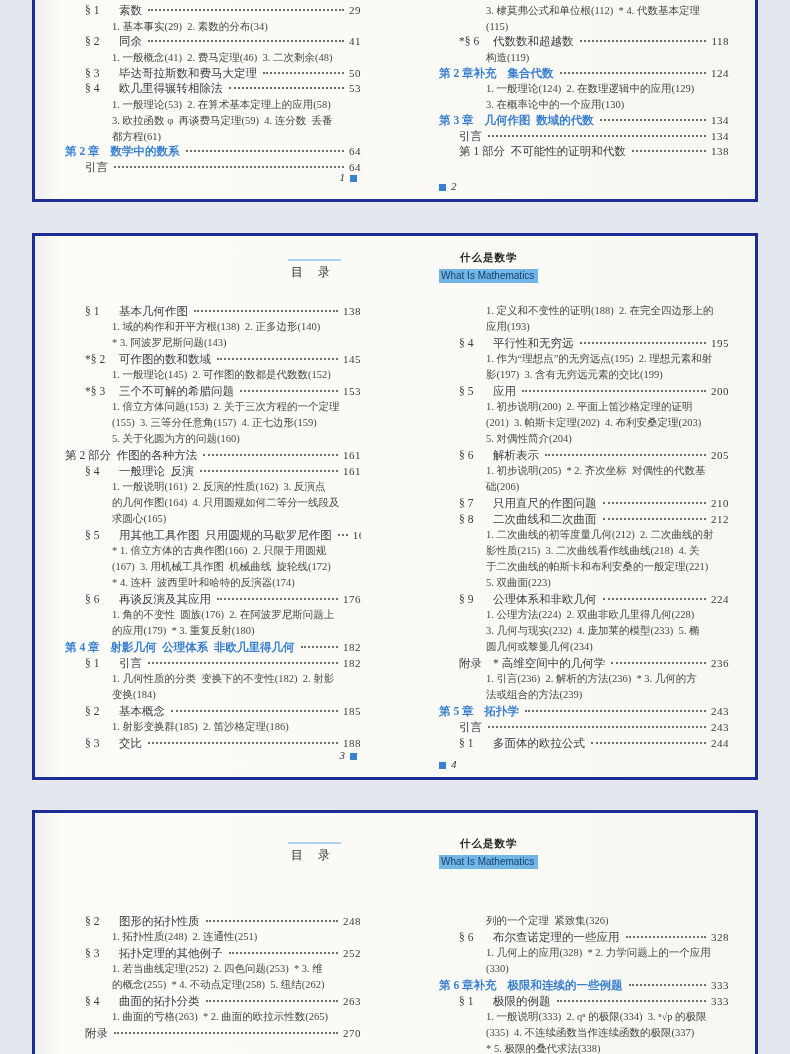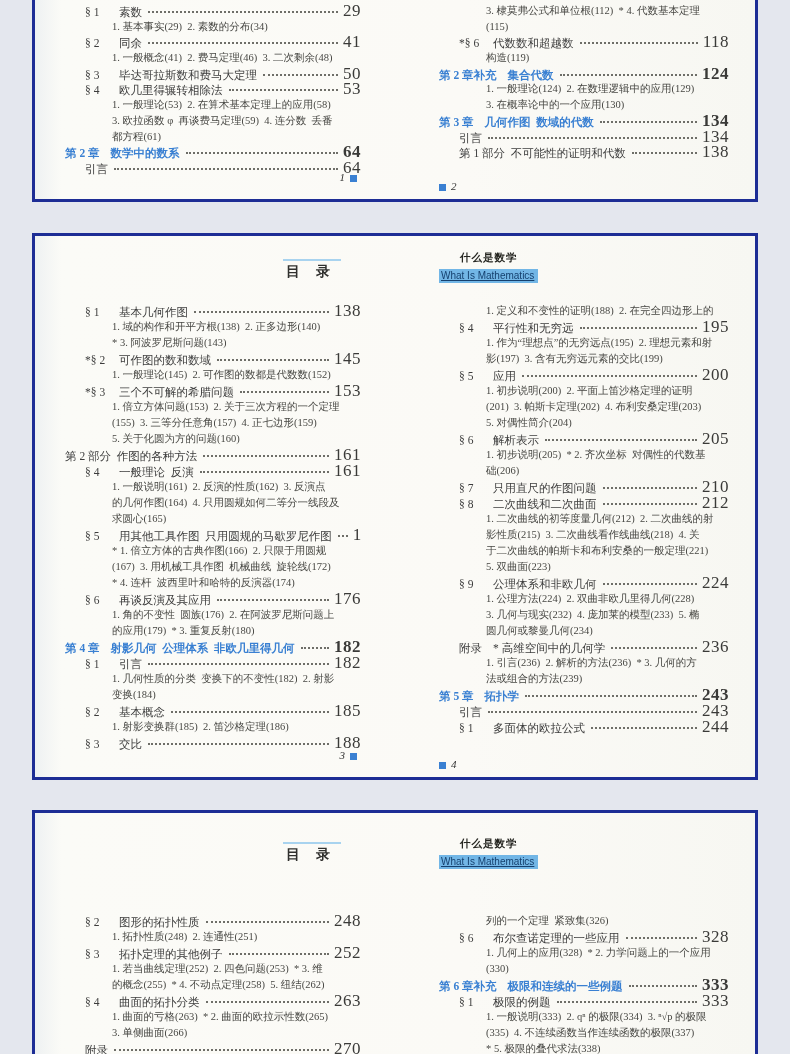--- a/index.html
+++ b/index.html
@@ -23,47 +23,47 @@
   .col-right{padding:0 26px 0 44px;}
 
   .hdr{position:relative;}
   .card1 .hdr{height:2px;}
   .card2 .hdr{height:67px;}
   .card3 .hdr{height:73px;}
 
   .toc-head{position:absolute;top:26px;right:28px;display:inline-block;}
   .card3 .toc-head{top:32px;}
   .toc-head .toc-overline{position:absolute;top:-3px;left:-3px;right:-8px;height:2px;background:#a8d3ef;}
-  .toc-head .toc-title{font-weight:bold;font-size:14px;letter-spacing:3px;color:#30302e;white-space:pre;}
+  .toc-head .toc-title{font-weight:normal;font-size:12px;letter-spacing:3px;color:#30302e;white-space:pre;}
 
   .book-head{position:absolute;top:15px;left:0;}
   .card3 .book-head{top:24px;}
   .book-head .cn{display:block;font-size:10.5px;font-weight:bold;color:#252520;letter-spacing:1px;white-space:pre;text-align:center;}
   .book-head .en{display:inline-block;margin-top:2px;background:var(--hl,#72b6e6);color:#15406e;
-    font-size:10px;line-height:13px;padding:0 4px 1px 2px;font-family:"Liberation Sans","DejaVu Sans",sans-serif;text-decoration:underline;}
+    font-size:10px;line-height:13px;padding:0 4px 1px 2px;font-family:"Liberation Sans","DejaVu Sans",sans-serif;}
 
   .lines{margin-top:2px;}
   .card2 .lines{margin-top:0;}
   .card3 .lines{margin-top:27px;}
   .card3 .col-right .lines{margin-top:27px;}
 
   .line{display:flex;align-items:baseline;white-space:pre;height:16px;line-height:16px;
     font-size:11.5px;color:#3c3c3c;overflow:hidden;}
   .card1 .line{height:15.7px;line-height:15.7px;}
   .line .label{flex:none;margin-right:11px;}
   .t-section .label{min-width:23px;}
   .t-sub{padding-left:47px;font-size:10.5px;color:#474743;}
   .t-section{padding-left:20px;}
   .t-intro{padding-left:20px;}
   .t-part.ind1{padding-left:20px;text-align:center;}
   .t-part.ind0{padding-left:0;}
   .t-chapter{color:var(--accent,#3a80d2);font-weight:bold;text-align:center;}
-  .t-chapter .leader,.t-chapter .pagenum{font-weight:bold;}
+  .t-chapter .leader,.t-chapter .pagenum{font-weight:normal;}
   .leader{flex:1;min-width:10px;margin:0 5px 0 6px;border-bottom:2px dotted #6e6e68;transform:translateY(-3px);}
-  .pagenum{flex:none;font-size:17px;color:#3a3a38;letter-spacing:.5px;color:#3a3a38;}
+  .pagenum{flex:none;font-size:11px;color:#3a3a38;letter-spacing:.5px;color:#3a3a38;}
 
   .folio{position:absolute;font-style:italic;font-size:11px;color:#333;white-space:nowrap;}
   .folio .sq{display:inline-block;width:7px;height:7px;background:var(--accent,#2e7ed3);}
   .folio-right{right:38px;bottom:16px;}
   .folio-right .sq{margin-left:5px;margin-bottom:-1px;}
   .folio-left{left:44px;bottom:7px;}
   .folio-left .sq{margin-right:5px;margin-bottom:-1px;}
 </style>
 </head>
 <body style="background: rgb(228, 231, 238);">
@@ -140,20 +140,21 @@
         <div class="line t-section"><span class="label">§ 3</span><span class="text">交比</span><span class="leader"></span><span class="pagenum">188</span></div>
       </div>
       <div class="folio folio-right"><span>3</span><span class="sq"></span></div>
     </div>
   <div class="col col-right">
       <div class="hdr">
         <span class="book-head"><span class="cn">什么是数学</span><span class="en">What Is Mathematics</span></span>
       </div>
       <div class="lines">
         <div class="line t-sub"><span class="text">1. 定义和不变性的证明(188)  2. 在完全四边形上的</span></div>
+        <div class="line t-sub"><span class="text">应用(193)</span></div>
         <div class="line t-section"><span class="label">§ 4</span><span class="text">平行性和无穷远</span><span class="leader"></span><span class="pagenum">195</span></div>
         <div class="line t-sub"><span class="text">1. 作为“理想点”的无穷远点(195)  2. 理想元素和射</span></div>
         <div class="line t-sub"><span class="text">影(197)  3. 含有无穷远元素的交比(199)</span></div>
         <div class="line t-section"><span class="label">§ 5</span><span class="text">应用</span><span class="leader"></span><span class="pagenum">200</span></div>
         <div class="line t-sub"><span class="text">1. 初步说明(200)  2. 平面上笛沙格定理的证明</span></div>
         <div class="line t-sub"><span class="text">(201)  3. 帕斯卡定理(202)  4. 布利安桑定理(203)</span></div>
         <div class="line t-sub"><span class="text">5. 对偶性简介(204)</span></div>
         <div class="line t-section"><span class="label">§ 6</span><span class="text">解析表示</span><span class="leader"></span><span class="pagenum">205</span></div>
         <div class="line t-sub"><span class="text">1. 初步说明(205)  * 2. 齐次坐标  对偶性的代数基</span></div>
         <div class="line t-sub"><span class="text">础(206)</span></div>
@@ -184,21 +185,20 @@
         <span class="toc-head"><span class="toc-overline"></span><span class="toc-title">目  录</span></span>
       </div>
       <div class="lines">
         <div class="line t-section"><span class="label">§ 2</span><span class="text">图形的拓扑性质</span><span class="leader"></span><span class="pagenum">248</span></div>
         <div class="line t-sub"><span class="text">1. 拓扑性质(248)  2. 连通性(251)</span></div>
         <div class="line t-section"><span class="label">§ 3</span><span class="text">拓扑定理的其他例子</span><span class="leader"></span><span class="pagenum">252</span></div>
         <div class="line t-sub"><span class="text">1. 若当曲线定理(252)  2. 四色问题(253)  * 3. 维</span></div>
         <div class="line t-sub"><span class="text">的概念(255)  * 4. 不动点定理(258)  5. 纽结(262)</span></div>
         <div class="line t-section"><span class="label">§ 4</span><span class="text">曲面的拓扑分类</span><span class="leader"></span><span class="pagenum">263</span></div>
         <div class="line t-sub"><span class="text">1. 曲面的亏格(263)  * 2. 曲面的欧拉示性数(265)</span></div>
-        <div class="line t-sub"><span class="text">3. 单侧曲面(266)</span></div>
         <div class="line t-intro"><span class="text">附录</span><span class="leader"></span><span class="pagenum">270</span></div>
       </div>
     </div>
   <div class="col col-right">
       <div class="hdr">
         <span class="book-head"><span class="cn">什么是数学</span><span class="en">What Is Mathematics</span></span>
       </div>
       <div class="lines">
         <div class="line t-sub"><span class="text">列的一个定理  紧致集(326)</span></div>
         <div class="line t-section"><span class="label">§ 6</span><span class="text">布尔查诺定理的一些应用</span><span class="leader"></span><span class="pagenum">328</span></div>

